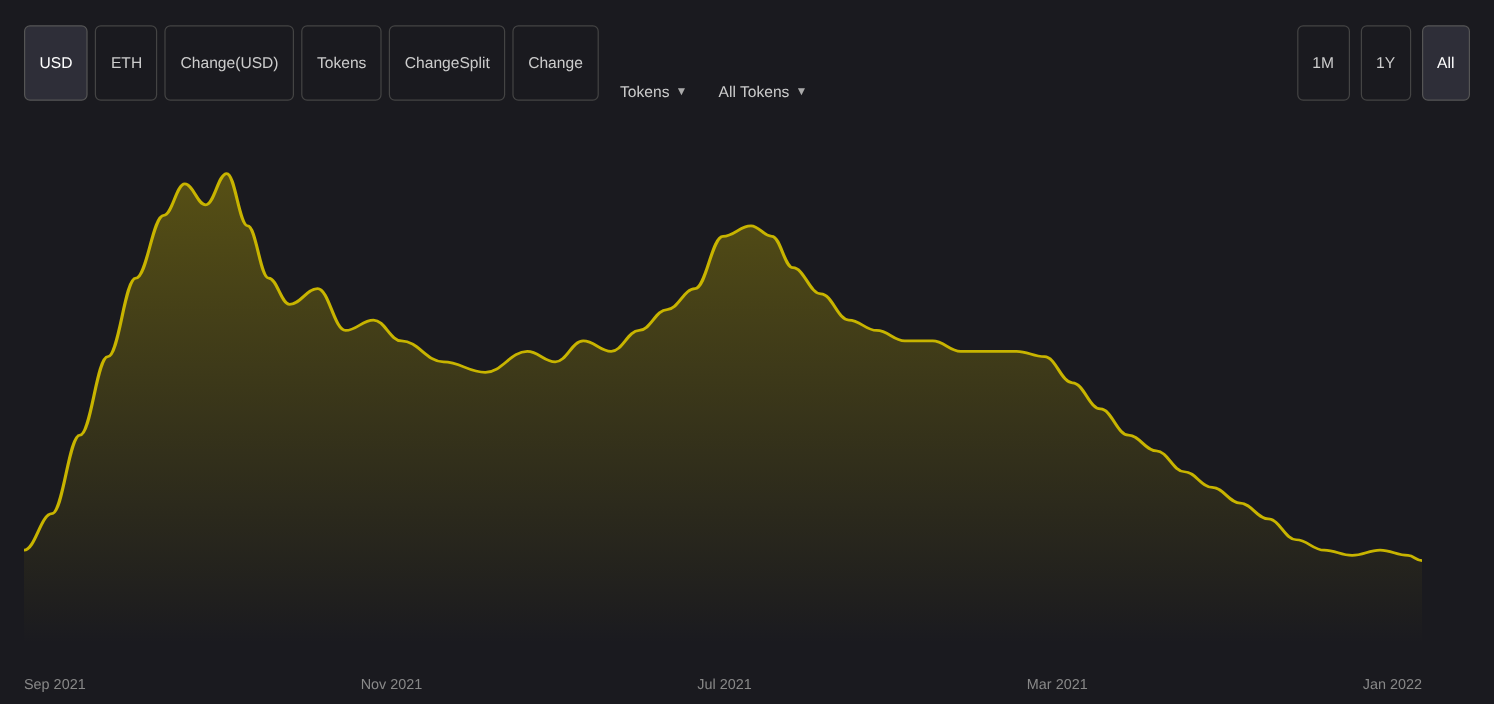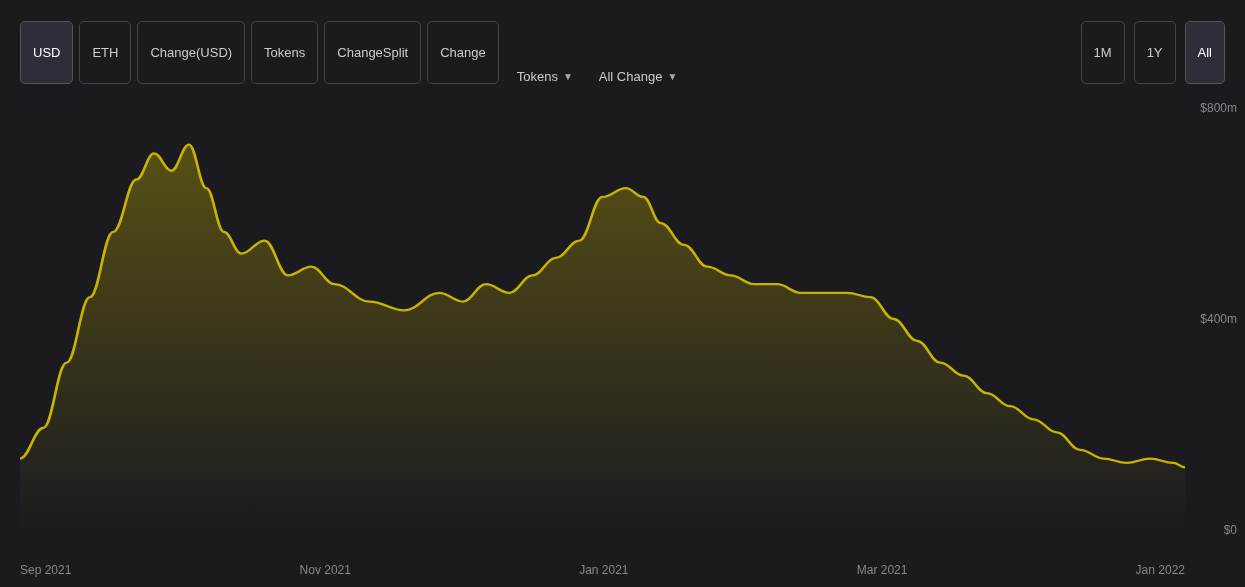--- a/index.html
+++ b/index.html
@@ -115,52 +115,47 @@
         <button class="btn">Tokens</button>
         <button class="btn">ChangeSplit</button>
         <button class="btn">Change</button>
       </div>
     <div id="dropdown-buttons" style="display:flex;gap:2px;align-items:center;margin-top:48px;">
         <button class="dropdown-btn">
           <span>Tokens</span>
           <span class="chevron">▼</span>
         </button>
         <button class="dropdown-btn">
-          <span>All Change</span>
+          <span>All Tokens</span>
           <span class="chevron">▼</span>
         </button>
       </div>
     <div class="btn-group-right" id="time-buttons">
         <button class="btn">1M</button>
         <button class="btn">1Y</button>
         <button class="btn active">All</button>
       </div>
   </div>
 
   <div class="chart-area">
-    <div class="y-axis-labels" id="y-axis">
-        <span class="y-label">$800m</span>
-        <span class="y-label">$400m</span>
-        <span class="y-label">$0</span>
-      </div>
 
     <svg class="chart-svg" id="chart-svg" viewBox="0 0 1100 480" preserveAspectRatio="none">
       <defs>
         <linearGradient id="chartGrad" x1="0" y1="0" x2="0" y2="1">
           <stop offset="0%" stop-color="#c8b400" stop-opacity="0.35"></stop>
           <stop offset="100%" stop-color="#c8b400" stop-opacity="0.0"></stop>
         </linearGradient>
       </defs>
 
       <path id="chart-area-path" fill="url(#chartGrad)" stroke="none" d="M 0,393.59999999999997 C 8.8,393.59999999999997 13.2,360 22,360 C 30.8,360 35.2,288 44,288 C 52.8,288 57.2,216 66,216 C 74.8,216 79.2,144 88,144 C 96.8,144 101.2,86.39999999999999 110,86.39999999999999 C 116.6,86.39999999999999 119.9,57.599999999999994 126.5,57.599999999999994 C 133.1,57.599999999999994 136.4,76.8 143,76.8 C 149.6,76.8 152.9,48 159.5,48 C 166.1,48 169.4,96 176,96 C 182.6,96 185.9,144 192.5,144 C 199.1,144 202.4,168 209,168 C 217.8,168 222.2,153.6 231,153.6 C 239.8,153.6 244.2,192 253,192 C 261.8,192 266.2,182.4 275,182.4 C 283.8,182.4 288.2,201.6 297,201.6 C 310.2,201.6 316.8,220.8 330,220.8 C 343.2,220.8 349.8,230.39999999999998 363,230.39999999999998 C 376.2,230.39999999999998 382.8,211.2 396,211.2 C 404.8,211.2 409.2,220.8 418,220.8 C 426.8,220.8 431.2,201.6 440,201.6 C 448.8,201.6 453.2,211.2 462,211.2 C 470.8,211.2 475.2,192 484,192 C 492.8,192 497.2,172.79999999999998 506,172.79999999999998 C 514.8,172.79999999999998 519.2,153.6 528,153.6 C 536.8,153.6 541.2,105.6 550,105.6 C 558.8,105.6 563.2,96 572,96 C 578.6,96 581.9,105.6 588.5,105.6 C 595.1,105.6 598.4,134.4 605,134.4 C 613.8,134.4 618.2,158.4 627,158.4 C 635.8,158.4 640.2,182.4 649,182.4 C 657.8,182.4 662.2,192 671,192 C 679.8,192 684.2,201.6 693,201.6 C 701.8,201.6 706.2,201.6 715,201.6 C 723.8,201.6 728.2,211.2 737,211.2 C 745.8,211.2 750.1999999999999,211.2 758.9999999999999,211.2 C 767.8,211.2 772.1999999999999,211.2 781,211.2 C 789.8,211.2 794.2,216 803,216 C 811.8,216 816.2,240 825,240 C 833.8,240 838.2,264 847,264 C 855.8,264 860.2,288 869,288 C 877.8000000000001,288 882.2,302.4 891.0000000000001,302.4 C 899.8000000000001,302.4 904.2,321.6 913,321.6 C 921.8,321.6 926.2,336 935,336 C 943.8,336 948.2,350.4 957,350.4 C 965.8,350.4 970.2,364.8 979,364.8 C 987.8,364.8 992.2,384 1001,384 C 1009.8,384 1014.2,393.59999999999997 1023,393.59999999999997 C 1031.8,393.59999999999997 1036.2,398.4 1045,398.4 C 1053.8,398.4 1058.2,393.59999999999997 1067,393.59999999999997 C 1075.8,393.59999999999997 1080.2,398.4 1089,398.4 C 1093.4,398.4 1095.6,403.2 1100,403.2 L 1100,480 L 0,480 Z"></path>
 
       <path id="chart-line-path" fill="none" stroke="#c8b400" stroke-width="2.5" stroke-linejoin="round" stroke-linecap="round" d="M 0,393.59999999999997 C 8.8,393.59999999999997 13.2,360 22,360 C 30.8,360 35.2,288 44,288 C 52.8,288 57.2,216 66,216 C 74.8,216 79.2,144 88,144 C 96.8,144 101.2,86.39999999999999 110,86.39999999999999 C 116.6,86.39999999999999 119.9,57.599999999999994 126.5,57.599999999999994 C 133.1,57.599999999999994 136.4,76.8 143,76.8 C 149.6,76.8 152.9,48 159.5,48 C 166.1,48 169.4,96 176,96 C 182.6,96 185.9,144 192.5,144 C 199.1,144 202.4,168 209,168 C 217.8,168 222.2,153.6 231,153.6 C 239.8,153.6 244.2,192 253,192 C 261.8,192 266.2,182.4 275,182.4 C 283.8,182.4 288.2,201.6 297,201.6 C 310.2,201.6 316.8,220.8 330,220.8 C 343.2,220.8 349.8,230.39999999999998 363,230.39999999999998 C 376.2,230.39999999999998 382.8,211.2 396,211.2 C 404.8,211.2 409.2,220.8 418,220.8 C 426.8,220.8 431.2,201.6 440,201.6 C 448.8,201.6 453.2,211.2 462,211.2 C 470.8,211.2 475.2,192 484,192 C 492.8,192 497.2,172.79999999999998 506,172.79999999999998 C 514.8,172.79999999999998 519.2,153.6 528,153.6 C 536.8,153.6 541.2,105.6 550,105.6 C 558.8,105.6 563.2,96 572,96 C 578.6,96 581.9,105.6 588.5,105.6 C 595.1,105.6 598.4,134.4 605,134.4 C 613.8,134.4 618.2,158.4 627,158.4 C 635.8,158.4 640.2,182.4 649,182.4 C 657.8,182.4 662.2,192 671,192 C 679.8,192 684.2,201.6 693,201.6 C 701.8,201.6 706.2,201.6 715,201.6 C 723.8,201.6 728.2,211.2 737,211.2 C 745.8,211.2 750.1999999999999,211.2 758.9999999999999,211.2 C 767.8,211.2 772.1999999999999,211.2 781,211.2 C 789.8,211.2 794.2,216 803,216 C 811.8,216 816.2,240 825,240 C 833.8,240 838.2,264 847,264 C 855.8,264 860.2,288 869,288 C 877.8000000000001,288 882.2,302.4 891.0000000000001,302.4 C 899.8000000000001,302.4 904.2,321.6 913,321.6 C 921.8,321.6 926.2,336 935,336 C 943.8,336 948.2,350.4 957,350.4 C 965.8,350.4 970.2,364.8 979,364.8 C 987.8,364.8 992.2,384 1001,384 C 1009.8,384 1014.2,393.59999999999997 1023,393.59999999999997 C 1031.8,393.59999999999997 1036.2,398.4 1045,398.4 C 1053.8,398.4 1058.2,393.59999999999997 1067,393.59999999999997 C 1075.8,393.59999999999997 1080.2,398.4 1089,398.4 C 1093.4,398.4 1095.6,403.2 1100,403.2"></path>
     </svg>
 
     <div class="x-axis-labels" id="x-axis">
         <span class="x-label">Sep 2021</span>
         <span class="x-label">Nov 2021</span>
-        <span class="x-label">Jan 2021</span>
+        <span class="x-label">Jul 2021</span>
         <span class="x-label">Mar 2021</span>
         <span class="x-label">Jan 2022</span>
       </div>
   </div>
 </div>
 
 </body></html>

